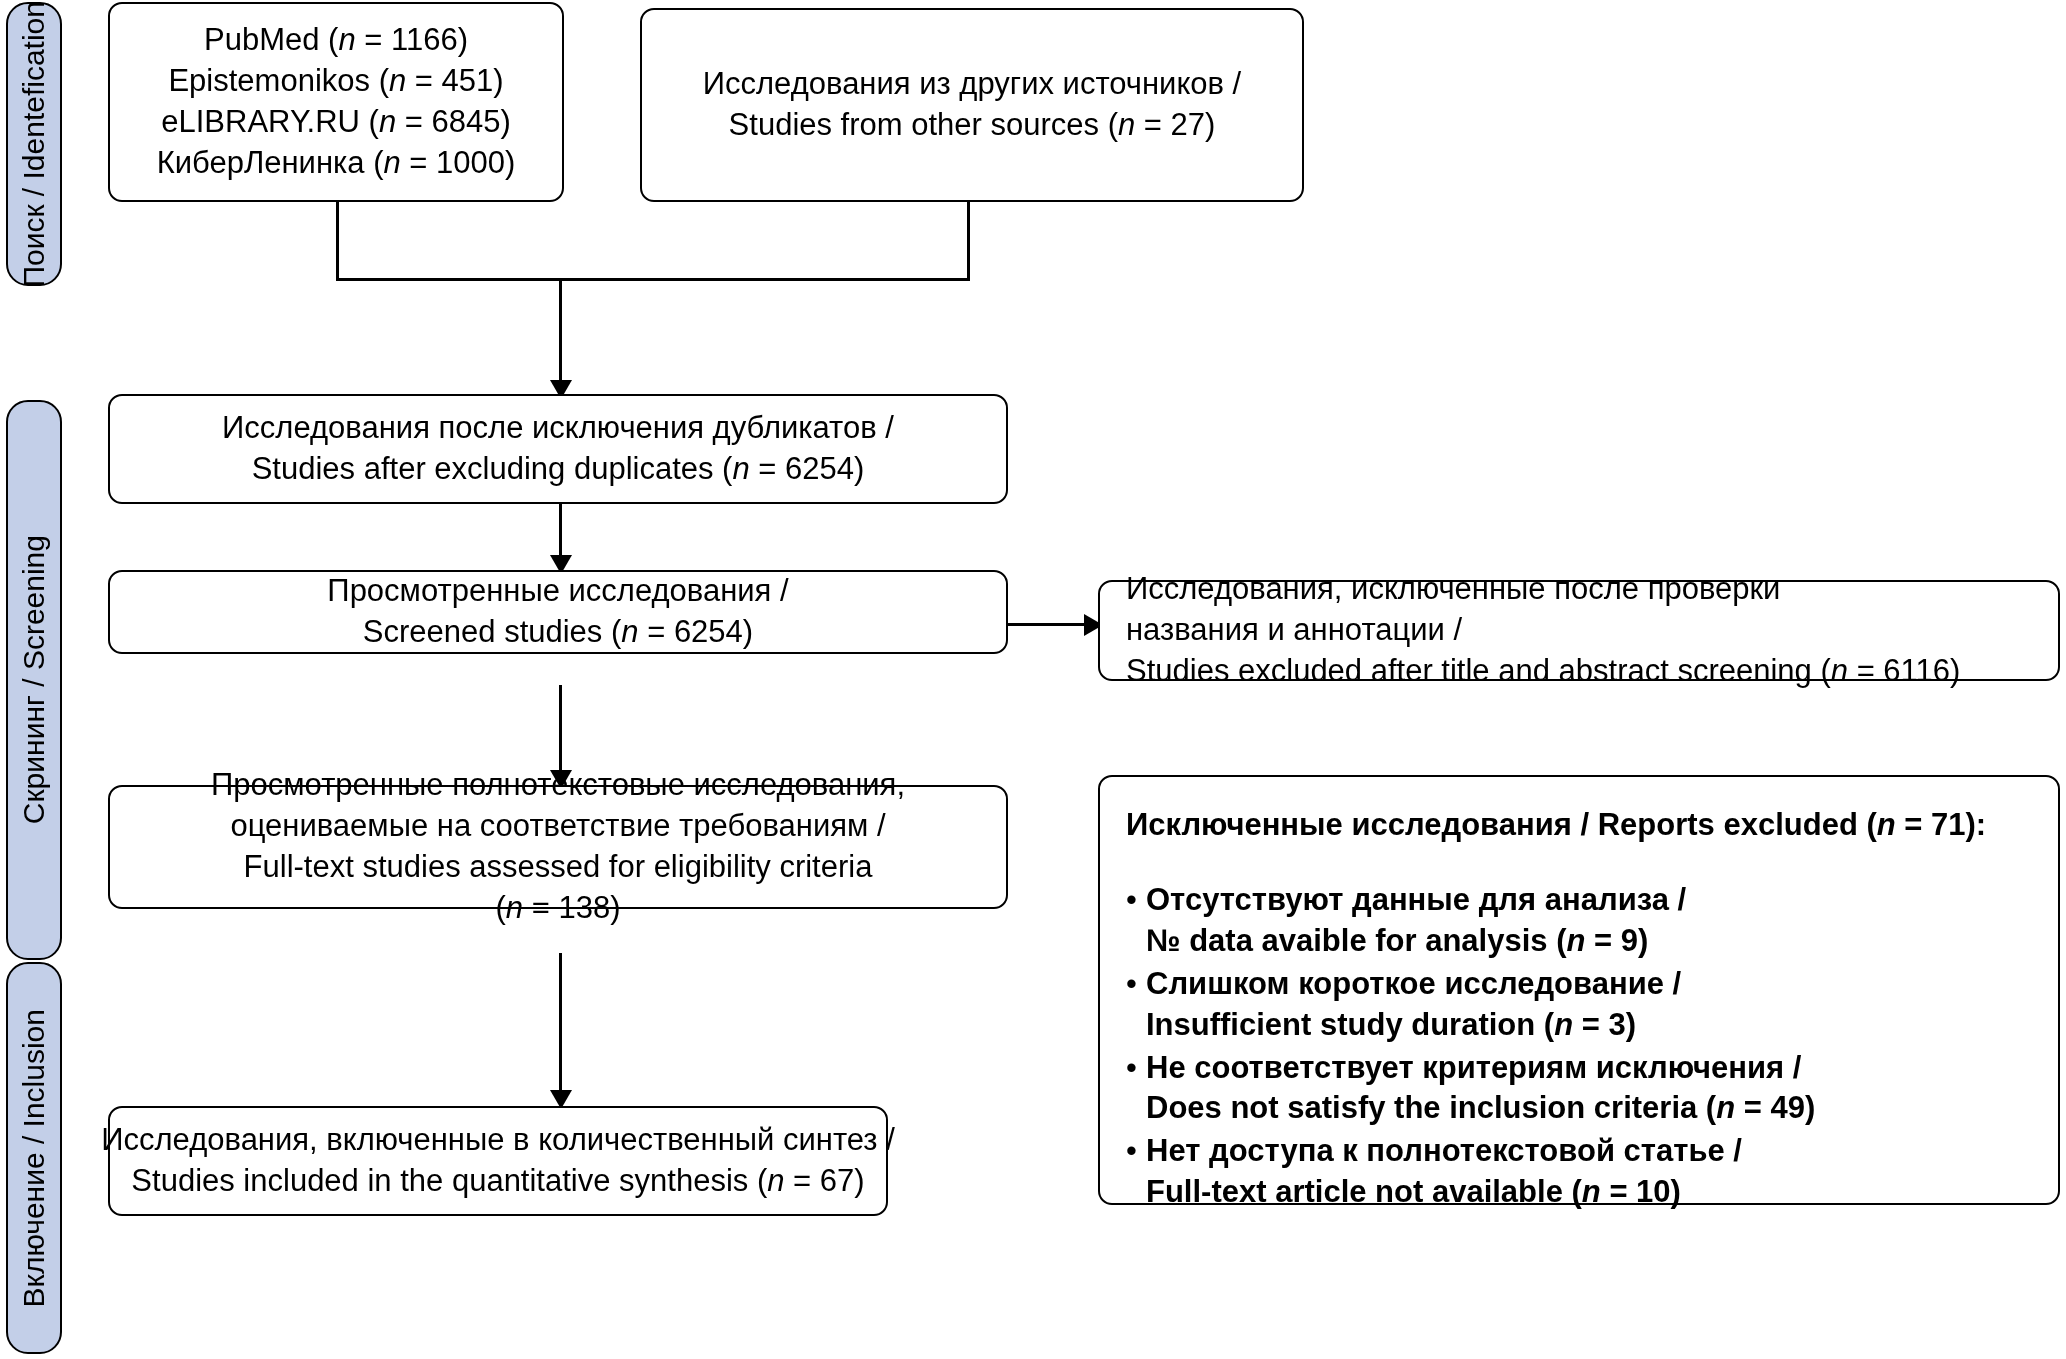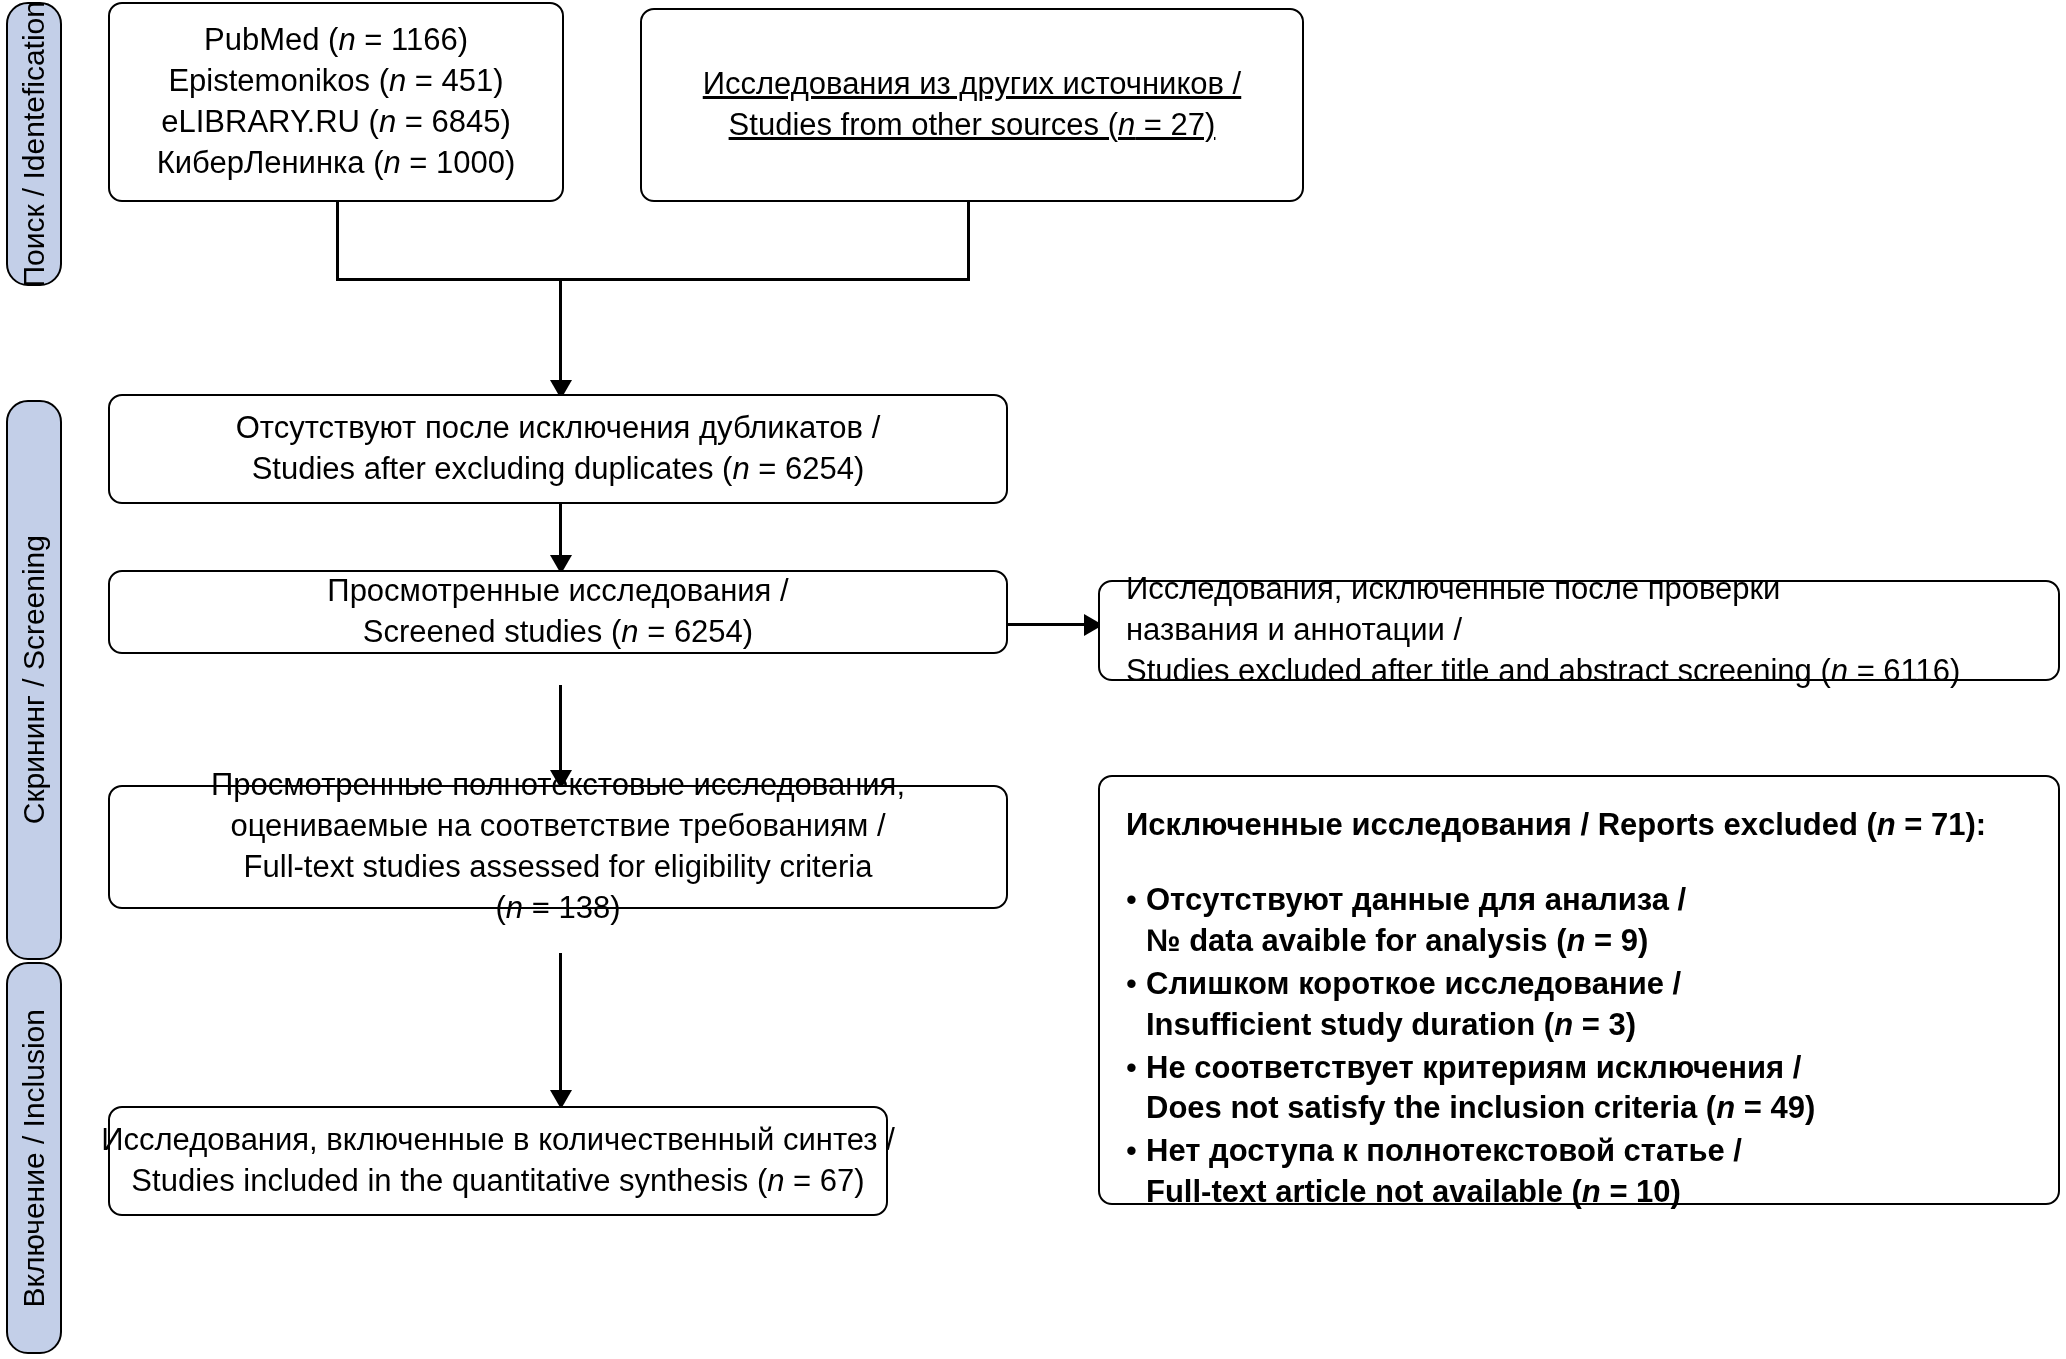--- a/index.html
+++ b/index.html
@@ -128,27 +128,27 @@
   <div class="vline" style="left:559px; top:953px; height:152px;"></div>
   <div class="arrow-down" style="left:550px; top:1090px;"></div>
 
   <div class="box center" style="left:108px; top:2px; width:456px; height:200px;">
     <div class="line">PubMed (<em class="nvar">n</em> = 1166)</div>
     <div class="line">Epistemonikos (<em class="nvar">n</em> = 451)</div>
     <div class="line">eLIBRARY.RU (<em class="nvar">n</em> = 6845)</div>
     <div class="line">КиберЛенинка (<em class="nvar">n</em> = 1000)</div>
   </div>
 
-  <div class="box center" style="left:640px; top:8px; width:664px; height:194px;text-decoration:underline;">
+  <div class="box center" style="left:640px; top:8px; width:664px; height:194px;">
     <div class="line">Исследования из других источников /</div>
     <div class="line">Studies from other sources (<em class="nvar">n</em> = 27)</div>
   </div>
 
   <div class="box center" style="left:108px; top:394px; width:900px; height:110px;">
-    <div class="line">Отсутствуют после исключения дубликатов /</div>
+    <div class="line">Исследования после исключения дубликатов /</div>
     <div class="line">Studies after excluding duplicates (<em class="nvar">n</em> = 6254)</div>
   </div>
 
   <div class="box center" style="left:108px; top:570px; width:900px; height:84px;">
     <div class="line">Просмотренные исследования /</div>
     <div class="line">Screened studies (<em class="nvar">n</em> = 6254)</div>
   </div>
 
   <div class="box left" style="left:1098px; top:580px; width:962px; height:101px;">
     <div class="line">Исследования, исключенные после проверки</div>

